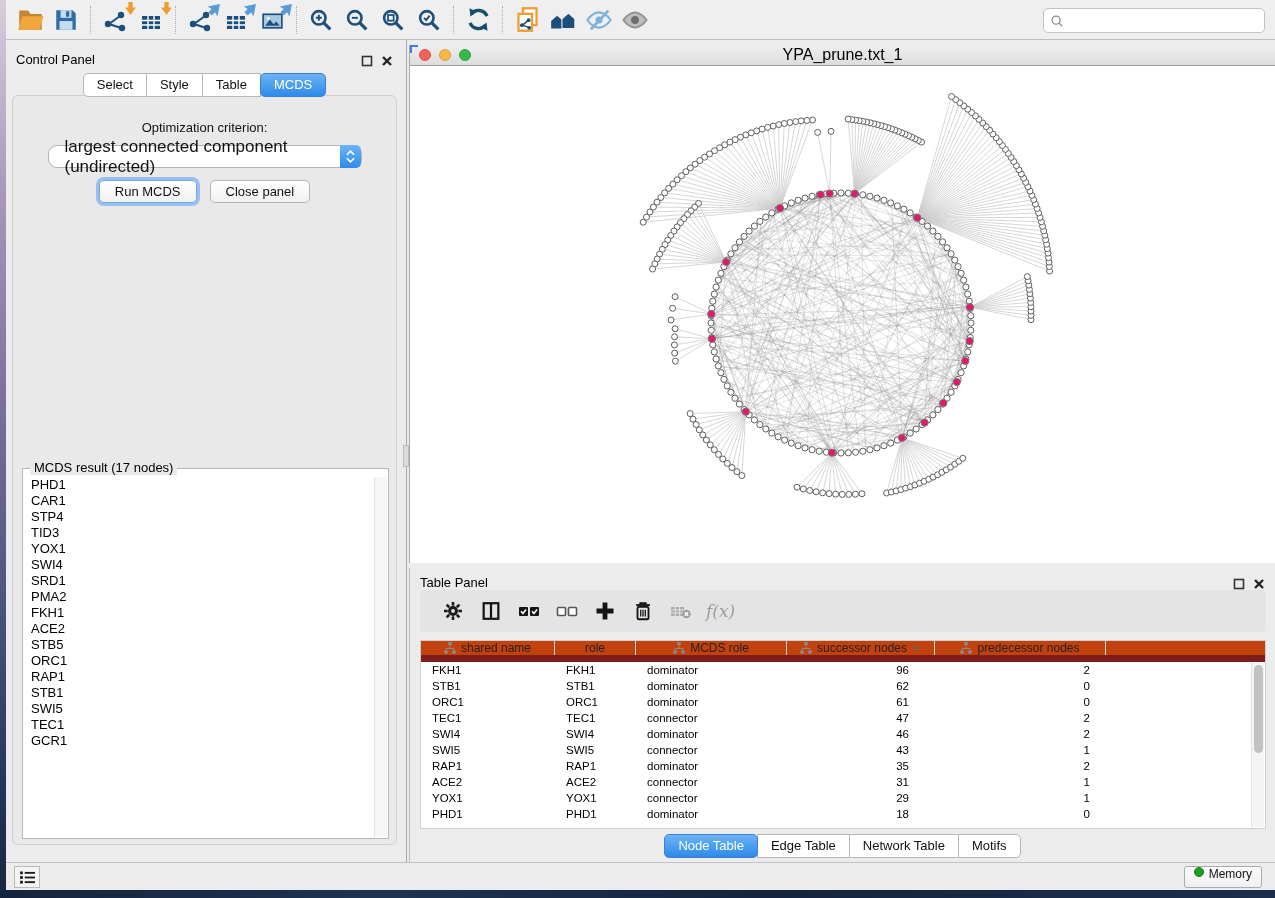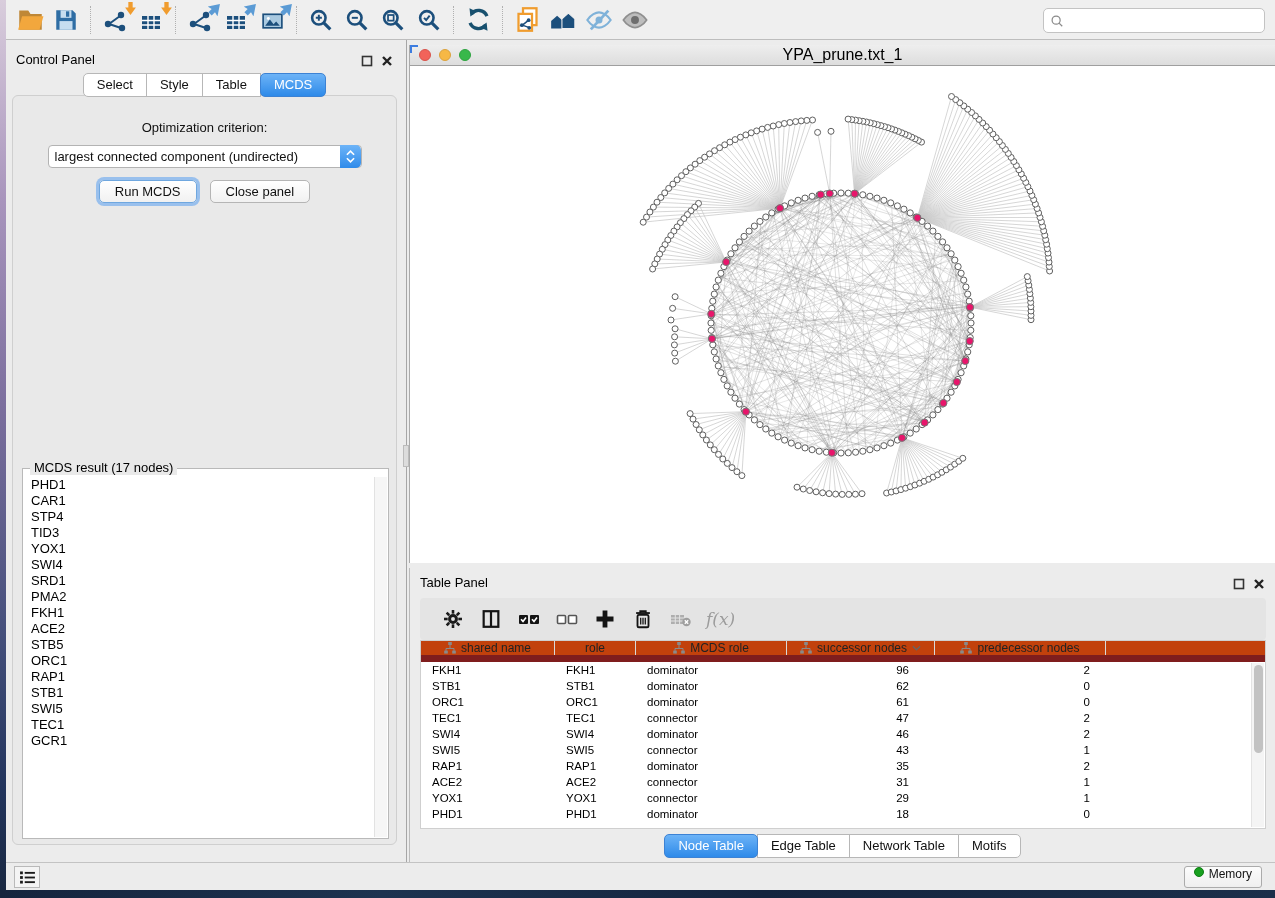--- a/index.html
+++ b/index.html
@@ -38,22 +38,22 @@
   .seg .tab { padding:3px 13px 4px 13px; background:#fff; border:1px solid #b7b7b7; margin-left:-1px;
     font-size:13px; color:#111; position:relative; }
   .seg .tab:first-child { border-radius:5px 0 0 5px; margin-left:0; }
   .seg .tab:last-child { border-radius:0 5px 5px 0; }
   .seg .tab.active { background:linear-gradient(180deg,#6cb3f7,#2e8ae9); color:#fff;
     border-color:#3c82d4; border-radius:5px; z-index:3; }
   #cp-content { position:absolute; left:6px; top:50px; width:385px; height:750px;
     background:#e9e9e9; border:1px solid #cfcfcf; border-radius:6px; }
   #opt-label { text-align:center; margin-top:24px; font-size:13px; }
   #dropdown { position:relative; margin:10px auto 0 auto; width:314px; height:23px; background:#fff;
-    border:1px solid #b3b3b3; border-radius:4px; display:flex; align-items:center; padding-left:6px;
-    font-size:13px; }
+    border:1px solid #b3b3b3; border-radius:9px; display:flex; align-items:center; padding-left:16px;
+    font-size:17px; }
   #dropdown .spin { position:absolute; right:0; top:-1px; width:21px; height:23px; border-radius:0 5px 5px 0;
     background:linear-gradient(180deg,#6db4f8,#2f8bea); display:flex; flex-direction:column;
     align-items:center; justify-content:center; gap:1px; }
   #cp-buttons { display:flex; justify-content:center; gap:13px; margin-top:12px; }
   .btn { background:linear-gradient(180deg,#ffffff,#f1f1f1); border:1px solid #b5b5b5; border-radius:5px;
     font-size:13px; padding:3px 15px; font-family:"Liberation Sans",sans-serif; color:#111; }
   .btn.focus { box-shadow:0 0 0 3px rgba(110,170,240,.65); border-color:#6fa7df; }
   #mcds-groupbox { position:absolute; left:9px; top:372px; width:367px; height:371px;
     border:1px solid #b9b9b9; background:#fff; }
   #mcds-legend { position:absolute; top:-9px; left:7px; background:#e9e9e9; padding:0 4px;
@@ -83,21 +83,21 @@
   .light.yellow { background:#f6b families;} 
   .light.yellow { background:#f6b845; border:1px solid #dba councils;}
   .light.yellow { background:#f6b845; border:1px solid #dba23c; }
   .light.green { background:#38b84b; border:1px solid #2da33f; }
   #net-title { position:absolute; left:0; right:0; text-align:center; font-size:16px; color:#000; }
   #net-canvas { position:relative; width:100%; height:497px; background:#fff; }
 
   
   #table-panel { position:absolute; left:403px; top:568px; width:866px; height:294px;
     border-left:1px solid #bbb; background:#ececec; }
-  #tp-toolbar { position:absolute; left:10px; top:30px; width:846px; height:42px; background:#e4e4e4;
+  #tp-toolbar { position:absolute; left:10px; top:22px; width:846px; height:42px; background:#e4e4e4;
     border-radius:4px; display:flex; align-items:center; padding-left:14px; gap:0; }
   .tp-btn { width:38px; height:34px; display:flex; align-items:center; justify-content:center; }
   #fx-label { font-family:"DejaVu Serif",serif; font-style:italic; font-size:17px; color:#9c9c9c;
     margin-left:6px; }
   #tp-table { position:absolute; left:10px; top:72px; width:846px; height:189px; background:#fff;
     border:1px solid #cfcfcf; overflow:hidden; }
   #tp-header { display:flex; height:21px; background:#c2410c; border-bottom:7px solid #7f1d1d; }
   .hcell { display:flex; align-items:center; justify-content:center; gap:5px; font-size:12px;
     color:#222; border-right:1px solid #d9d9d9; height:100%; }
   .hcell svg { flex:none; }

